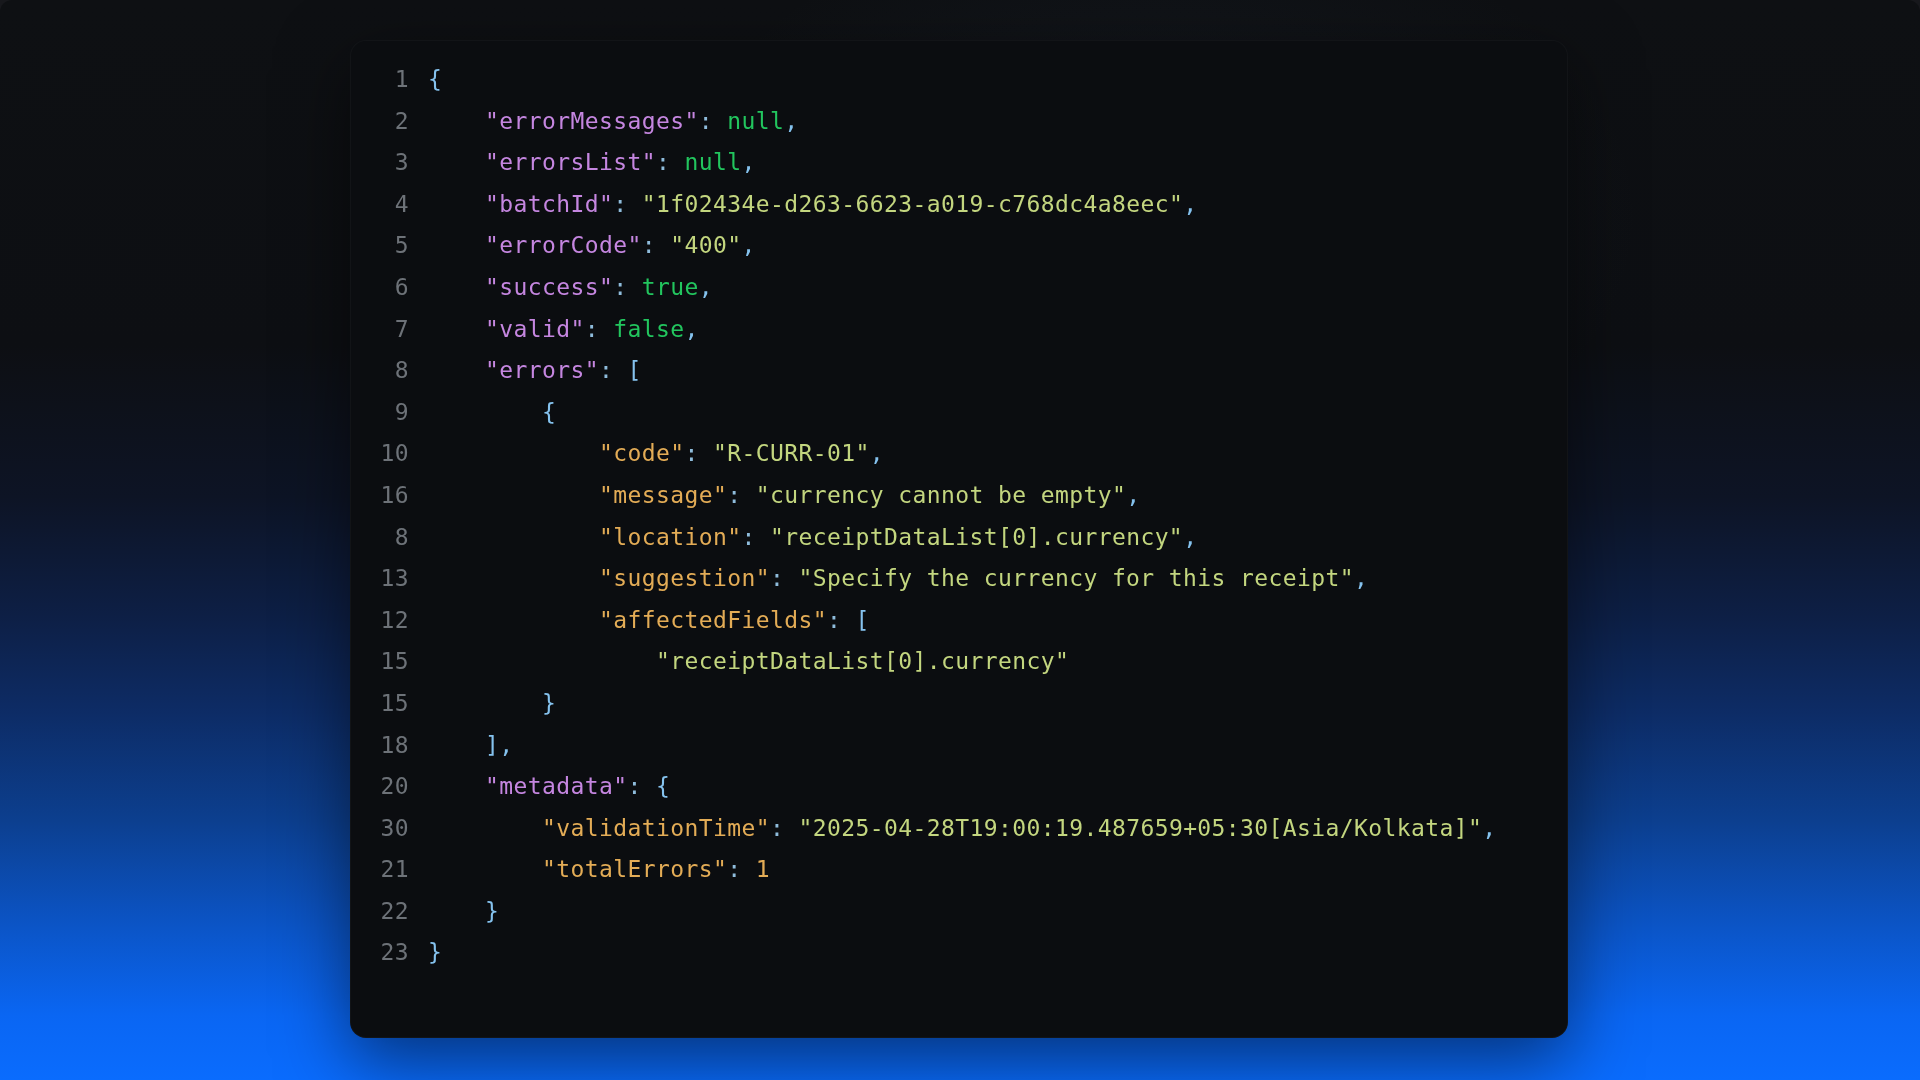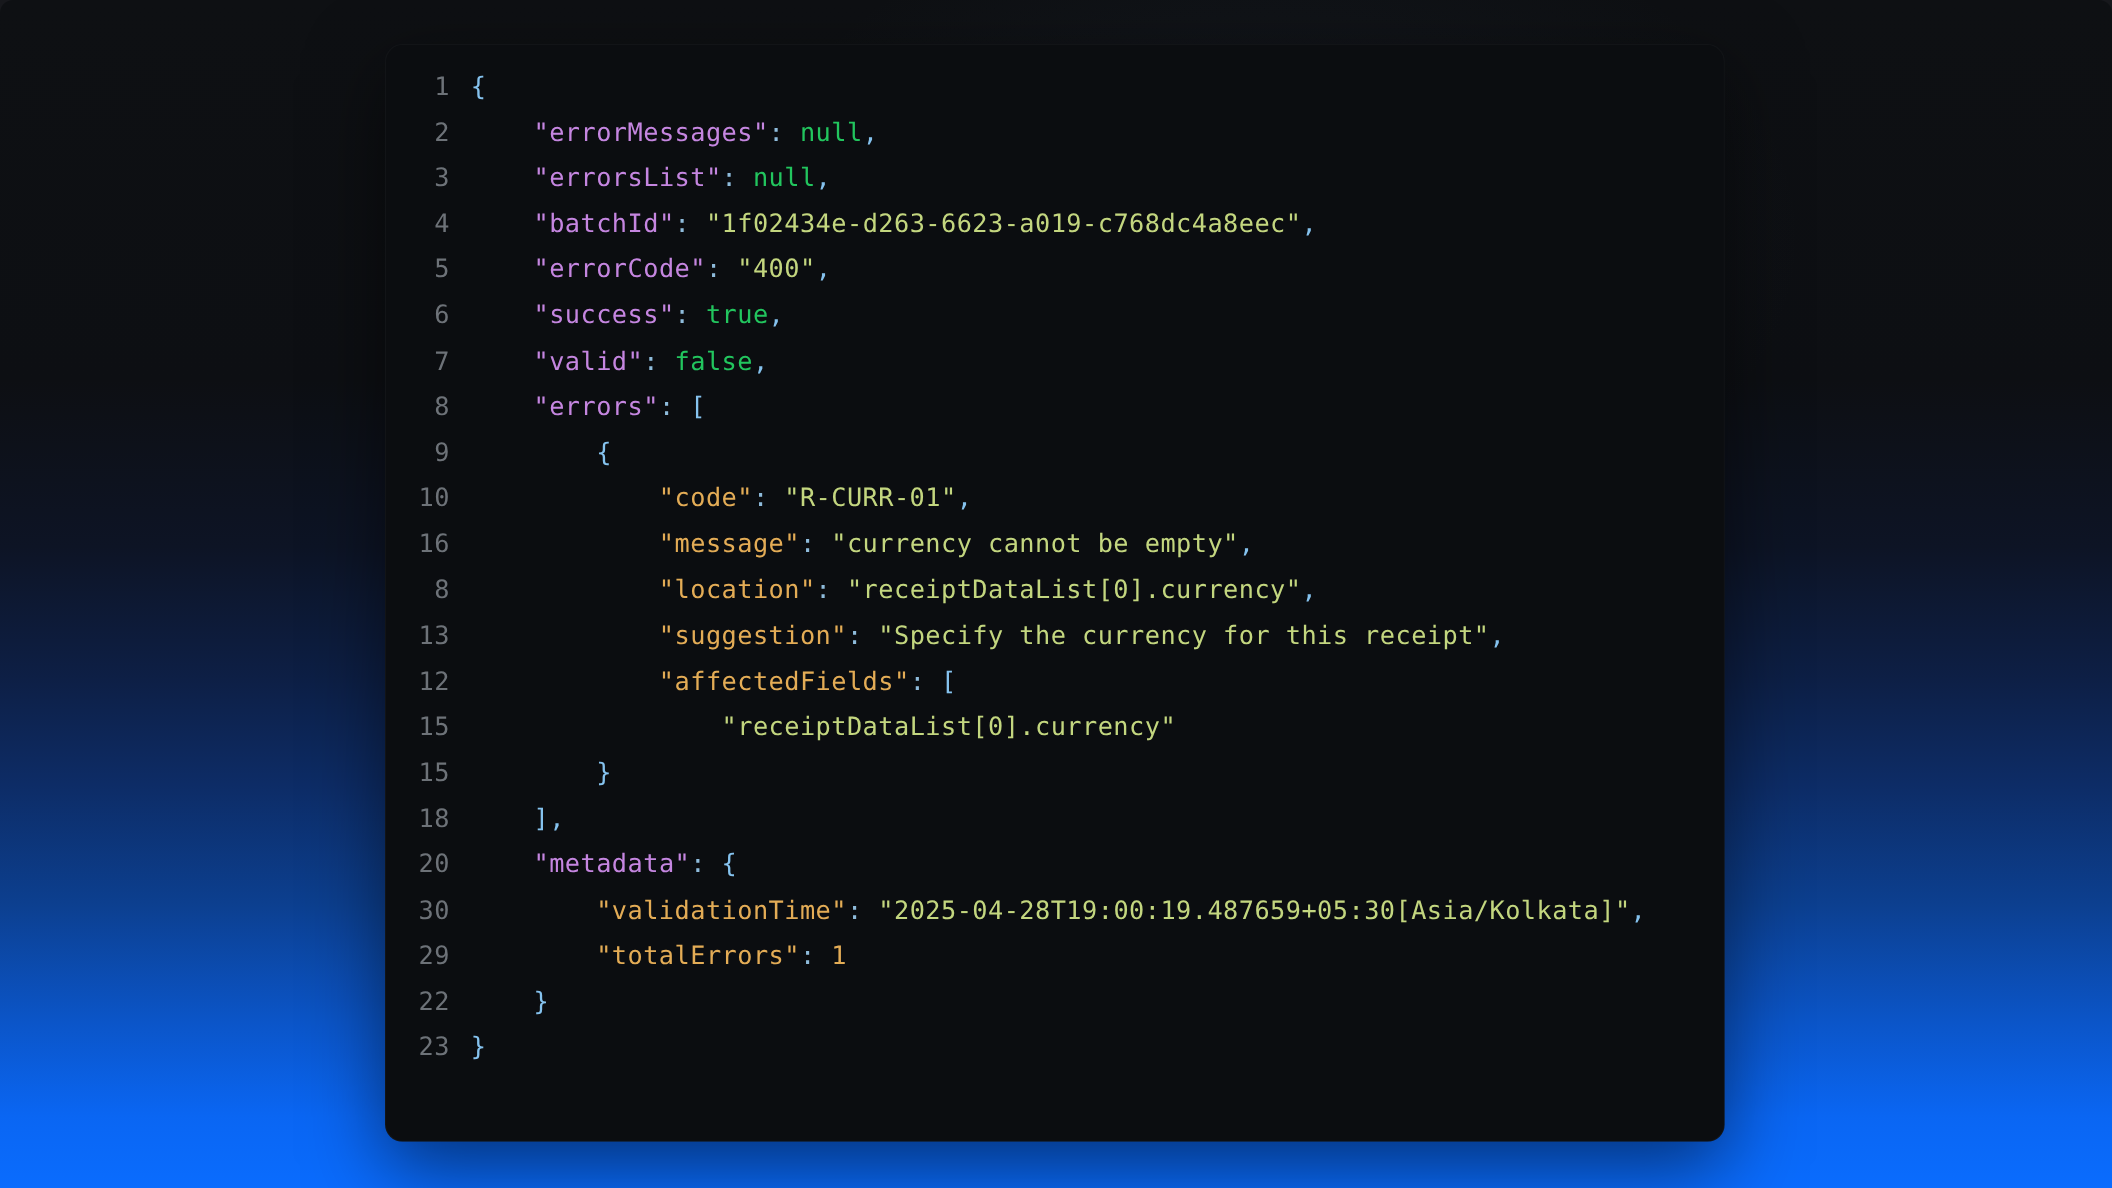--- a/index.html
+++ b/index.html
@@ -76,18 +76,18 @@
         <div class="line"><span class="ln">10</span><span class="tk-ws">            </span><span class="tk-key2">"code"</span><span class="tk-colon">: </span><span class="tk-str">"R-CURR-01"</span><span class="tk-punct">,</span></div>
         <div class="line"><span class="ln">16</span><span class="tk-ws">            </span><span class="tk-key2">"message"</span><span class="tk-colon">: </span><span class="tk-str">"currency cannot be empty"</span><span class="tk-punct">,</span></div>
         <div class="line"><span class="ln">8</span><span class="tk-ws">            </span><span class="tk-key2">"location"</span><span class="tk-colon">: </span><span class="tk-str">"receiptDataList[0].currency"</span><span class="tk-punct">,</span></div>
         <div class="line"><span class="ln">13</span><span class="tk-ws">            </span><span class="tk-key2">"suggestion"</span><span class="tk-colon">: </span><span class="tk-str">"Specify the currency for this receipt"</span><span class="tk-punct">,</span></div>
         <div class="line"><span class="ln">12</span><span class="tk-ws">            </span><span class="tk-key2">"affectedFields"</span><span class="tk-colon">: </span><span class="tk-punct">[</span></div>
         <div class="line"><span class="ln">15</span><span class="tk-ws">                </span><span class="tk-str">"receiptDataList[0].currency"</span></div>
         <div class="line"><span class="ln">15</span><span class="tk-ws">        </span><span class="tk-punct">}</span></div>
         <div class="line"><span class="ln">18</span><span class="tk-ws">    </span><span class="tk-punct">],</span></div>
         <div class="line"><span class="ln">20</span><span class="tk-ws">    </span><span class="tk-key">"metadata"</span><span class="tk-colon">: </span><span class="tk-punct">{</span></div>
         <div class="line"><span class="ln">30</span><span class="tk-ws">        </span><span class="tk-key2">"validationTime"</span><span class="tk-colon">: </span><span class="tk-str">"2025-04-28T19:00:19.487659+05:30[Asia/Kolkata]"</span><span class="tk-punct">,</span></div>
-        <div class="line"><span class="ln">29</span><span class="tk-ws">        </span><span class="tk-key2">"totalErrors"</span><span class="tk-colon">: </span><span class="tk-num">1</span></div>
+        <div class="line"><span class="ln">21</span><span class="tk-ws">        </span><span class="tk-key2">"totalErrors"</span><span class="tk-colon">: </span><span class="tk-num">1</span></div>
         <div class="line"><span class="ln">22</span><span class="tk-ws">    </span><span class="tk-punct">}</span></div>
         <div class="line"><span class="ln">23</span><span class="tk-punct">}</span></div>
       </div>
   </div>
 </div>
 
 </body></html>

